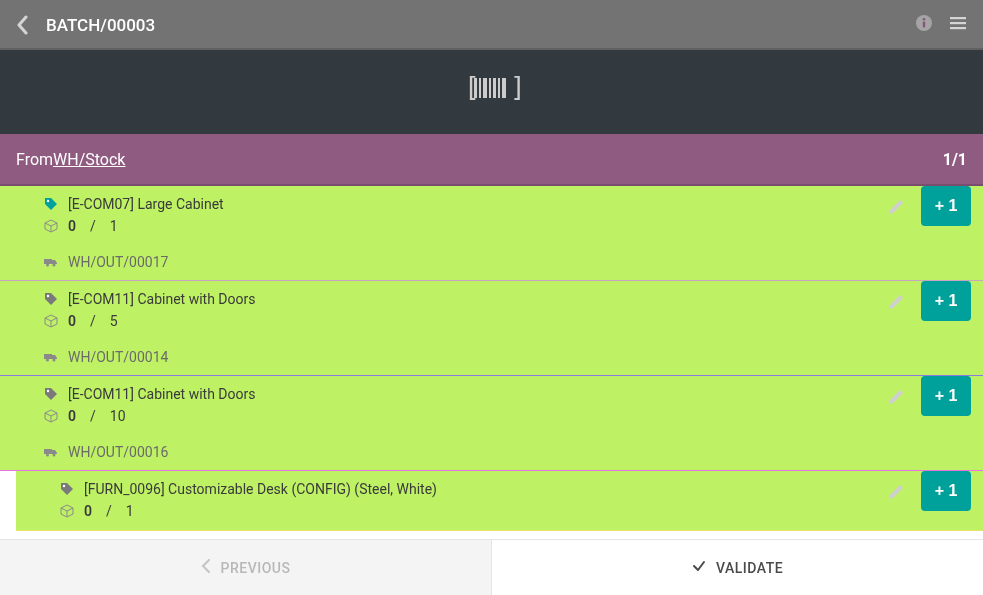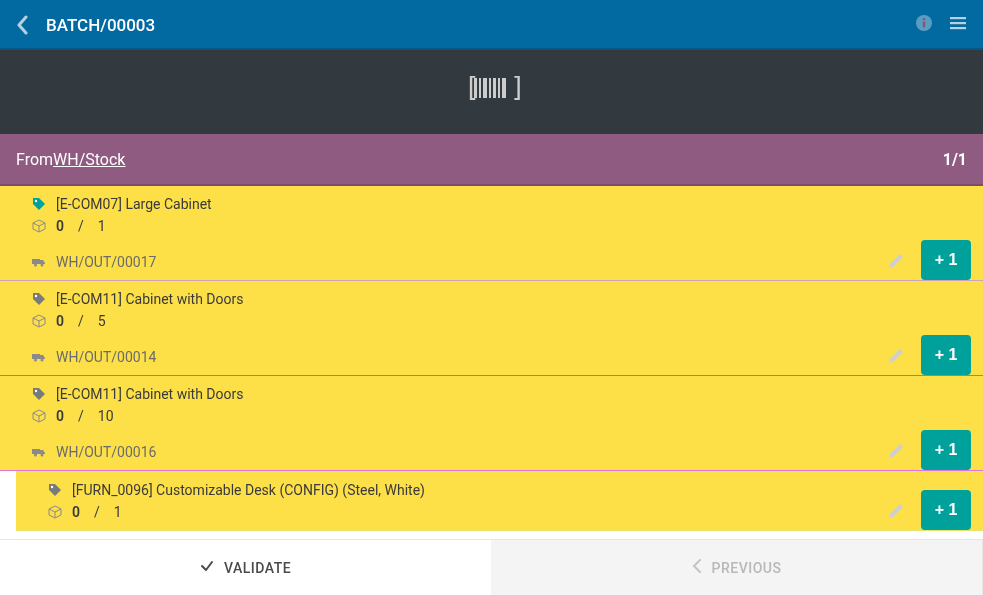--- a/index.html
+++ b/index.html
@@ -1,20 +1,20 @@
 <!DOCTYPE html>
 <html><head>
 <meta charset="utf-8">
 <style>
   * { box-sizing: border-box; margin: 0; padding: 0; }
   html, body { width: 983px; height: 595px; font-family: -apple-system, BlinkMacSystemFont, "Segoe UI", Roboto, sans-serif; background: #fff; color: #333; overflow: hidden; }
   
   .header {
     height: 50px;
-    background: #0369a1;
+    background: #737373;
     color: #fff;
     display: flex;
     align-items: center;
     padding: 0 16px;
     position: relative;
   }
   .back-btn { cursor: pointer; margin-right: 16px; display: flex; align-items: center; }
   .title { font-size: 17px; font-weight: 500; }
   .header-right { margin-left: auto; display: flex; align-items: center; gap: 16px; }
   .header-underline { position: absolute; bottom: 0; left: 0; right: 0; height: 2px; background: rgba(0,0,0,0.15); }
@@ -41,24 +41,25 @@
     padding: 0 16px;
     border-bottom: 2px solid rgba(0,0,0,0.15);
   }
   .from-label { font-size: 16px; }
   .from-loc { text-decoration: underline; }
   .pager { margin-left: auto; font-size: 16px; font-weight: 700; }
 
   .lines { }
   .line {
     display: flex;
-    align-items: flex-end;
+    align-items: flex-start;
     border-bottom: 1px solid #d9c7dd;
-    background: #fde047;
+    background: #bef264;
     min-height: 84px;
+    padding-left: 12px;
   }
   .color-bar { width: 14px; }
   .line-body { flex: 1; padding: 10px 8px 10px 18px; display: flex; flex-direction: column; gap: 6px; font-size: 14px; color: #3a3a3a; }
   .row { display: flex; align-items: center; gap: 10px; }
   .ico { width: 14px; height: 14px; display: inline-flex; align-items: center; justify-content: center; color: #7a7a7a; flex-shrink: 0; }
   .qty-row .done { font-weight: 600; }
   .qty-row .sep { margin: 0 4px; }
   .picking { color: #6b6b6b; margin-top: 14px; }
   .line-actions { width: 130px; display: flex; align-items: center; justify-content: flex-end; gap: 14px; padding-right: 12px; }
   .edit-btn { cursor: pointer; color: #c9c9c9; display: flex; }
@@ -341,29 +342,29 @@
   <span>
     <svg width="14" height="14" viewBox="0 0 14 14">
         <rect x="6" y="1" width="2" height="12" fill="#555"></rect>
         <rect x="1" y="6" width="12" height="2" fill="#555"></rect>
       </svg>
   </span>
   <span>ADD PRODUCT</span>
 </div>
 
 <div class="footer">
+  <div class="footer-btn footer-prev">
+    <span>
+      <svg width="10" height="14" viewBox="0 0 10 14">
+          <path d="M8 1 L2 7 L8 13" stroke="#c4c4c4" stroke-width="2" fill="none" stroke-linecap="round"></path>
+        </svg>
+    </span>
+    <span>PREVIOUS</span>
+  </div>
   <div class="footer-btn footer-validate">
     <span>
       <svg width="14" height="14" viewBox="0 0 14 14">
           <path d="M2 7 L6 11 L12 3" stroke="#4a4a4a" stroke-width="2" fill="none" stroke-linecap="round" stroke-linejoin="round"></path>
         </svg>
     </span>
     <span>VALIDATE</span>
   </div>
-  <div class="footer-btn footer-prev">
-    <span>
-      <svg width="10" height="14" viewBox="0 0 10 14">
-          <path d="M8 1 L2 7 L8 13" stroke="#c4c4c4" stroke-width="2" fill="none" stroke-linecap="round"></path>
-        </svg>
-    </span>
-    <span>PREVIOUS</span>
-  </div>
 </div>
 
 </body></html>

